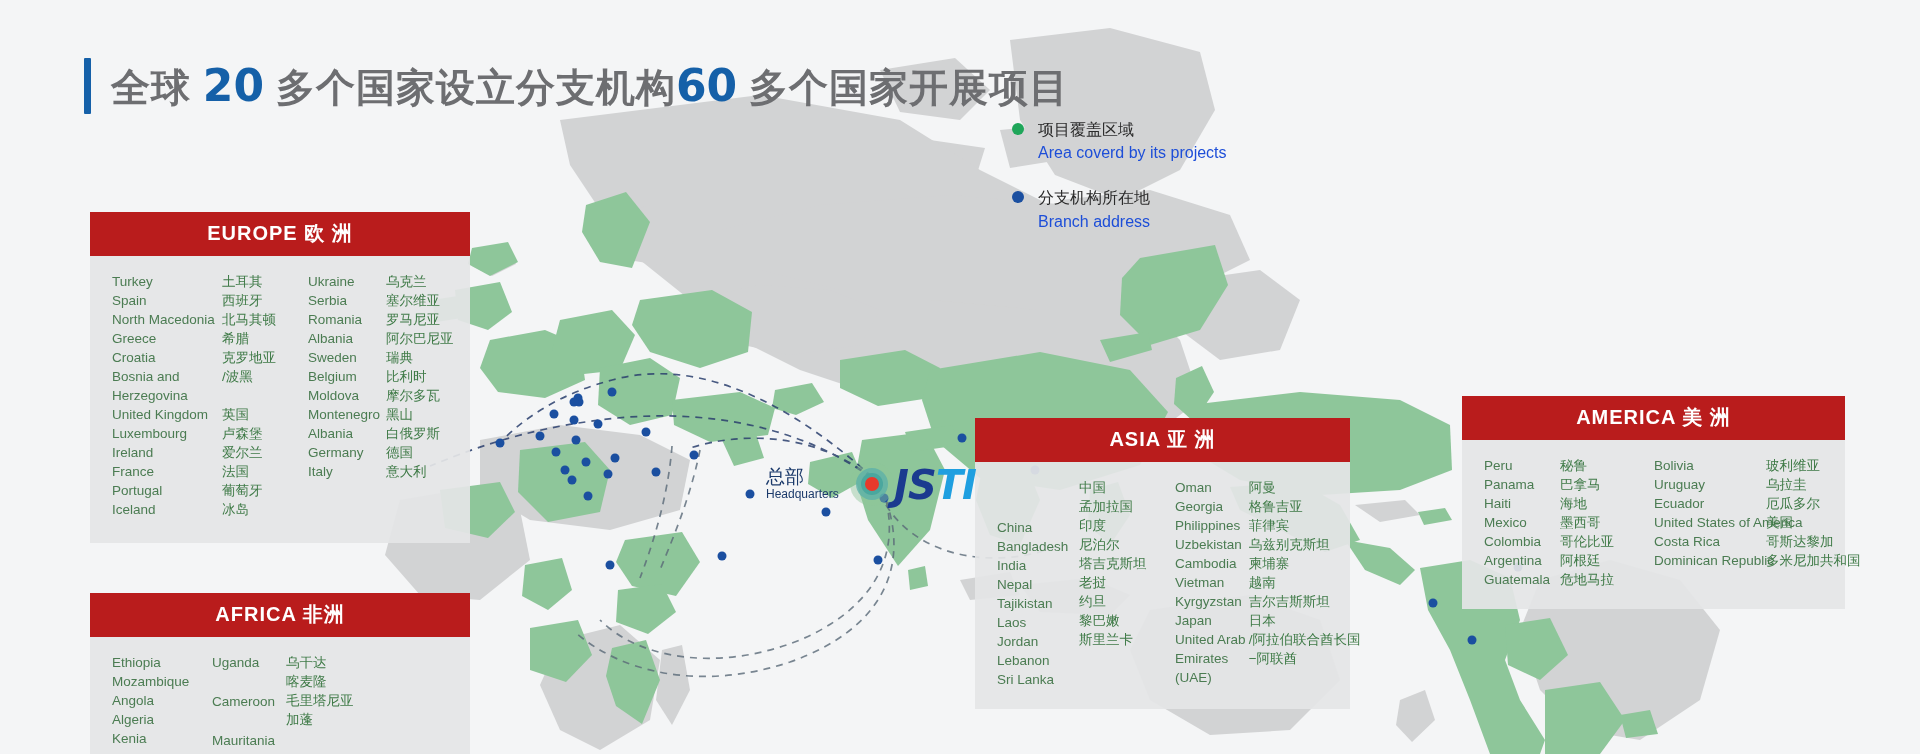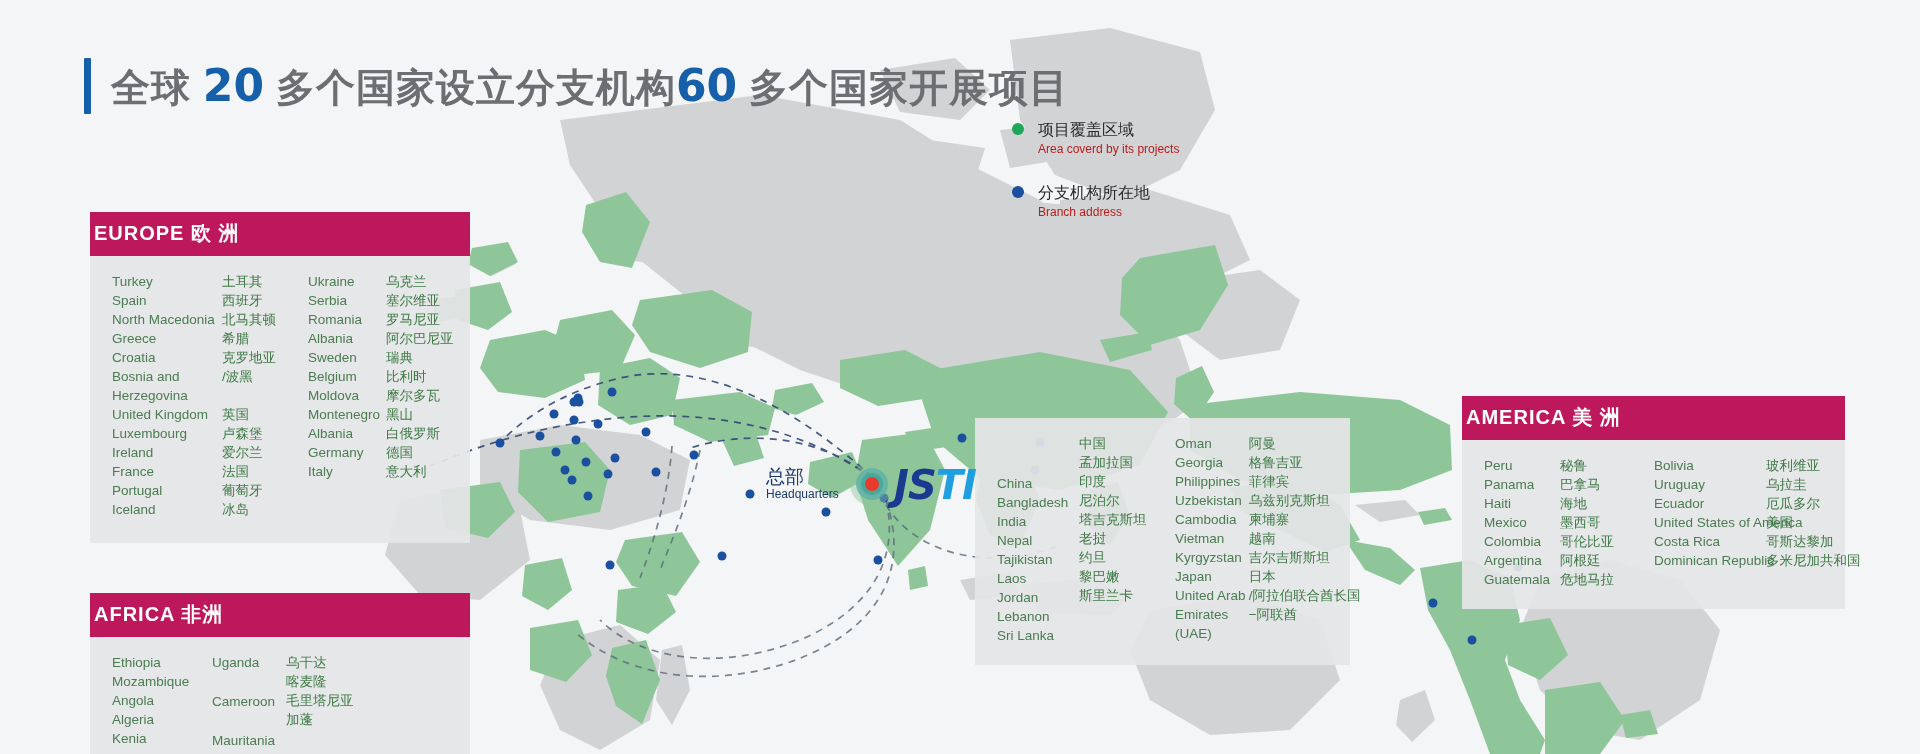--- a/index.html
+++ b/index.html
@@ -31,21 +31,21 @@
   }
 
   
   #legend { position:absolute; left:1012px; top:118px; z-index:30; }
   .legend-item { margin-bottom:22px; position:relative; padding-left:26px; }
   .legend-dot {
     position:absolute; left:0; top:5px;
     width:12px; height:12px; border-radius:50%;
   }
   .legend-cn { font-size:16px; color:#2b2b2b; line-height:1.45; white-space:nowrap; }
-  .legend-en { font-size:12px; color:#b91c1c; line-height:1.45; white-space:nowrap; }
+  .legend-en { font-size:16px; color:#1d4ed8; line-height:1.45; white-space:nowrap; }
 
   
   #hq { position:absolute; left:766px; top:466px; z-index:30; }
   #hq .hq-cn { font-size:19px; color:#1b3a6b; font-weight:500; line-height:1.12; }
   #hq .hq-en { font-size:12px; color:#1b3a6b; line-height:1.2; }
   #hq-marker {
     position:absolute; left:850px; top:462px; z-index:30;
     width:44px; height:44px;
   }
   #hq-marker .ring {
@@ -57,22 +57,22 @@
     font-family:"DejaVu Sans",sans-serif;
     font-size:40px; font-weight:bold; font-style:italic;
     letter-spacing:-1px; line-height:1;
   }
   #jsti-logo .js { color:#1b3a8f; }
   #jsti-logo .ti { color:#1f9fe0; }
 
   
   .panel { position:absolute; z-index:25; }
   .panel-header {
-    background:#be185d; color:#ffffff;
-    font-size:20px; font-weight:bold;
+    background:#b91c1c; color:#ffffff;
+    text-align:center; font-size:20px; font-weight:bold;
     padding:8px 4px 9px; letter-spacing:1px;
   }
   .panel-body {
     background:rgba(228,229,230,0.93);
     padding:16px 22px 20px;
     display:flex;
   }
   .pcol { display:flex; }
   .pcol .names, .pcol .cns {
     display:flex; flex-direction:column;
@@ -408,20 +408,21 @@
         <div class="cns">
           <div class="pcell cn">乌干达</div>
           <div class="pcell cn">喀麦隆</div>
           <div class="pcell cn">毛里塔尼亚</div>
           <div class="pcell cn">加蓬</div>
         </div>
       </div>
     </div>
   </div>
 <div class="panel" id="panel-asia">
+    <div class="panel-header">ASIA 亚 洲</div>
     <div class="panel-body">
       <div class="pcol c1">
         <div class="names">
           <div class="pcell">China</div>
           <div class="pcell">Bangladesh</div>
           <div class="pcell">India</div>
           <div class="pcell">Nepal</div>
           <div class="pcell">Tajikistan</div>
           <div class="pcell">Laos</div>
           <div class="pcell">Jordan</div>

